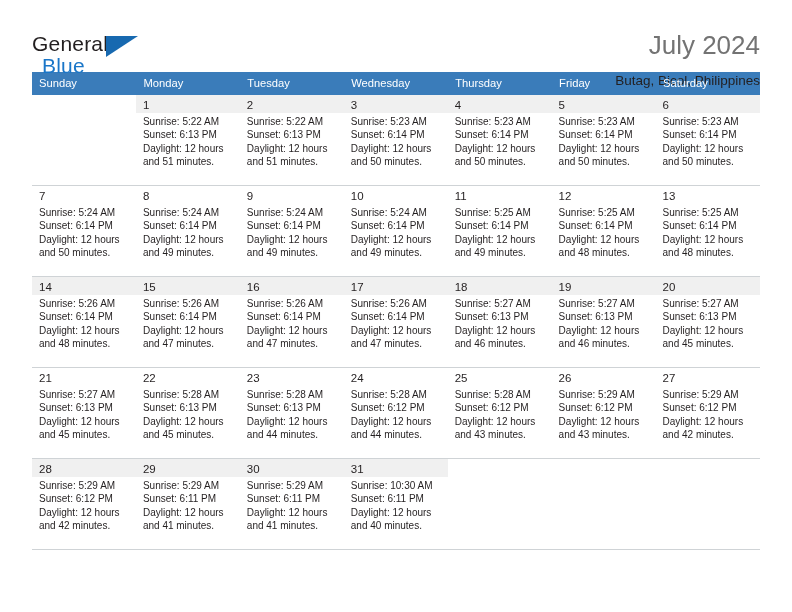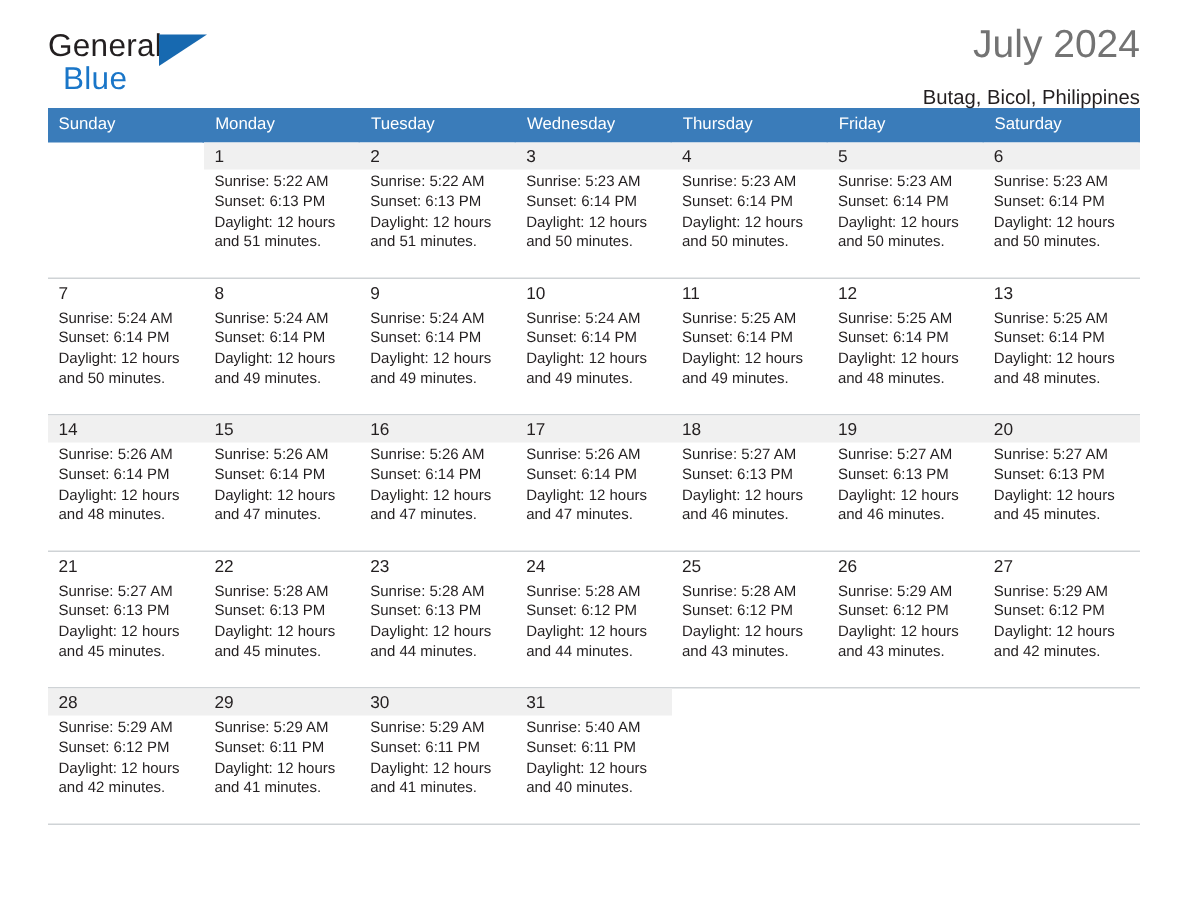--- a/index.html
+++ b/index.html
@@ -19,21 +19,21 @@
     position: relative;
     width: 792px;
     height: 612px;
     box-sizing: border-box;
     padding: 0 32px;
   }
 
   
   .masthead {
     display: flex;
-    align-items: flex-end;
+    align-items: center;
     justify-content: space-between;
     padding-top: 46px;
     height: 72px;
     box-sizing: border-box;
   }
   .brand {
     position: relative;
     width: 120px;
     height: 52px;
     line-height: 1;
@@ -521,21 +521,21 @@
               <div>Sunset: 6:11 PM</div>
               <div>Daylight: 12 hours</div>
               <div>and 41 minutes.</div>
             </div>
           </div>
         </td>
         <td>
           <div class="cell">
             <div class="daynum">31</div>
             <div class="info">
-              <div>Sunrise: 5:40 AM</div>
+              <div>Sunrise: 10:30 AM</div>
               <div>Sunset: 6:11 PM</div>
               <div>Daylight: 12 hours</div>
               <div>and 40 minutes.</div>
             </div>
           </div>
         </td>
         <td class="empty">
           <div class="cell empty">
               <div class="daynum"></div>
             </div>

